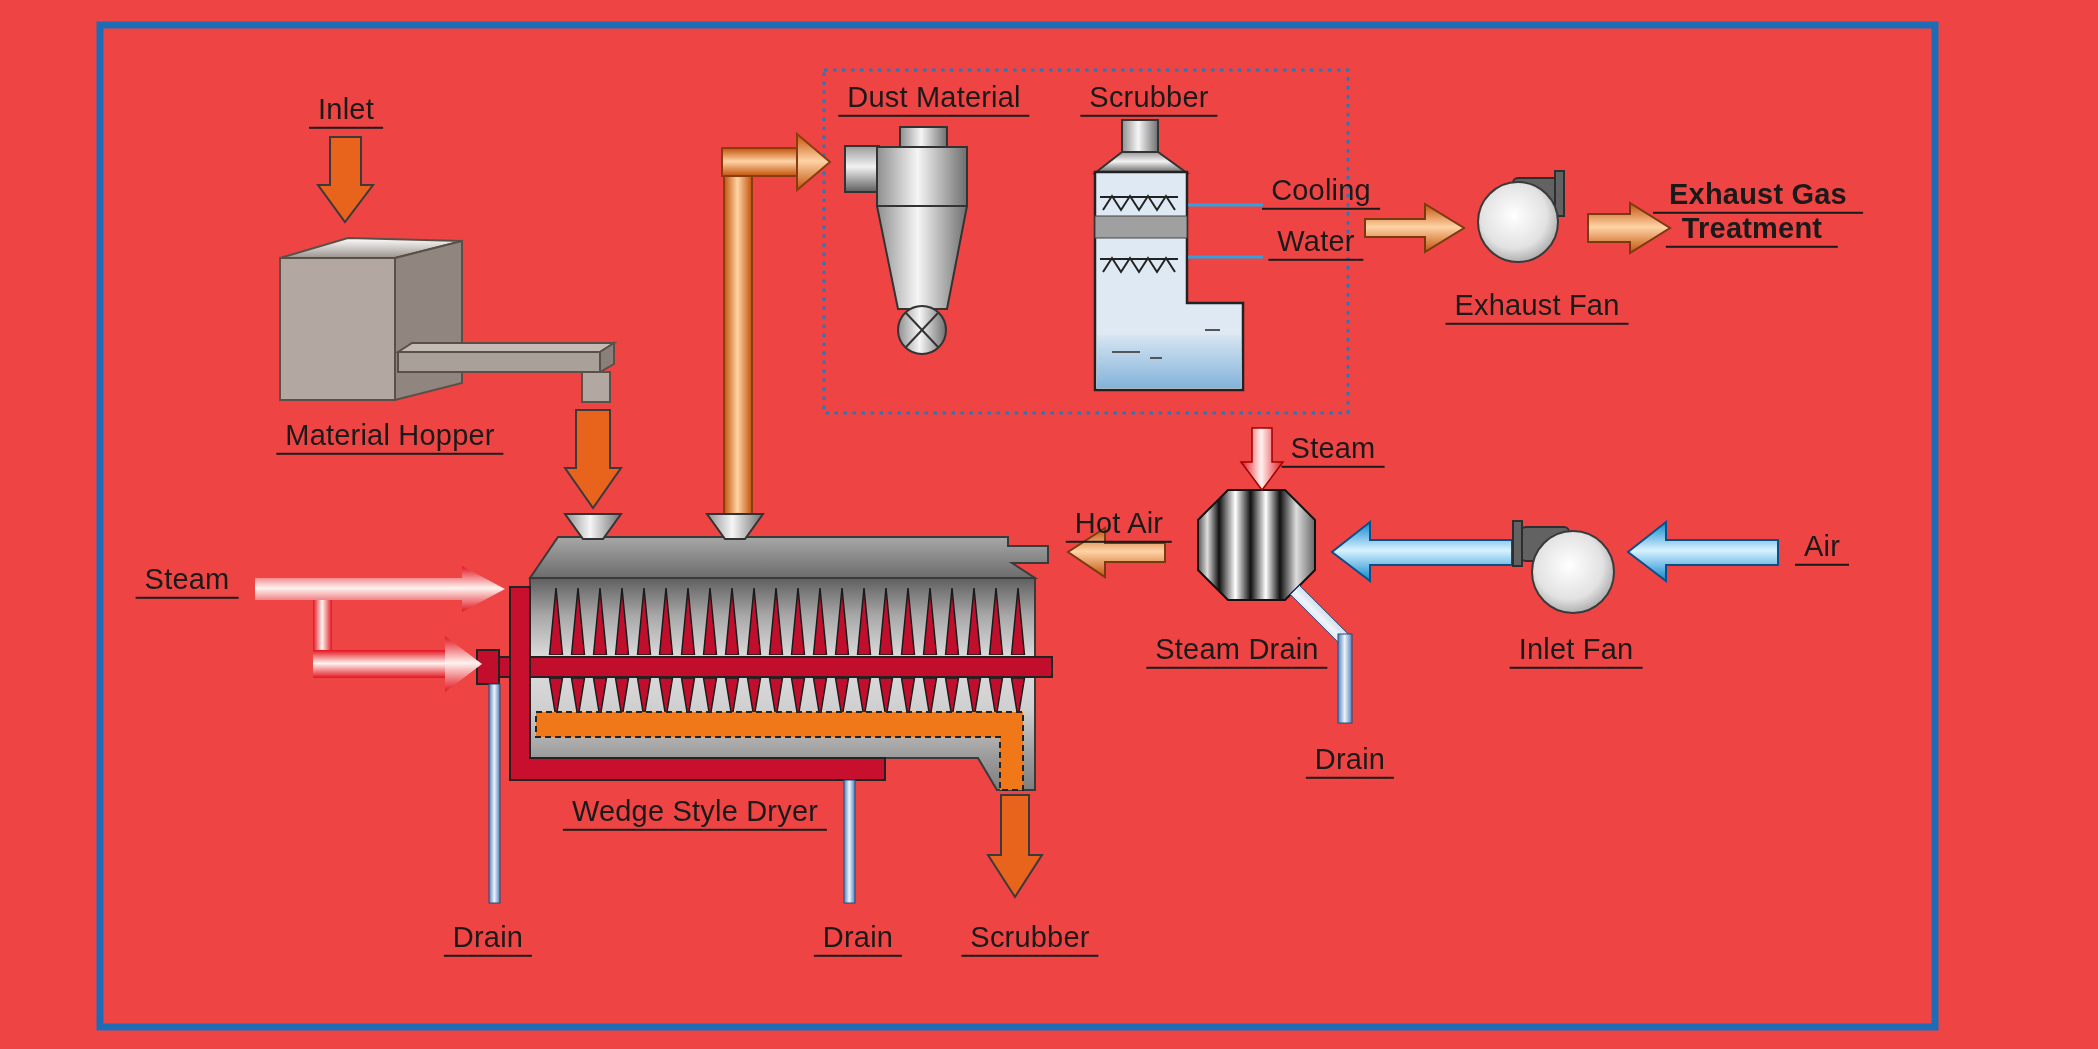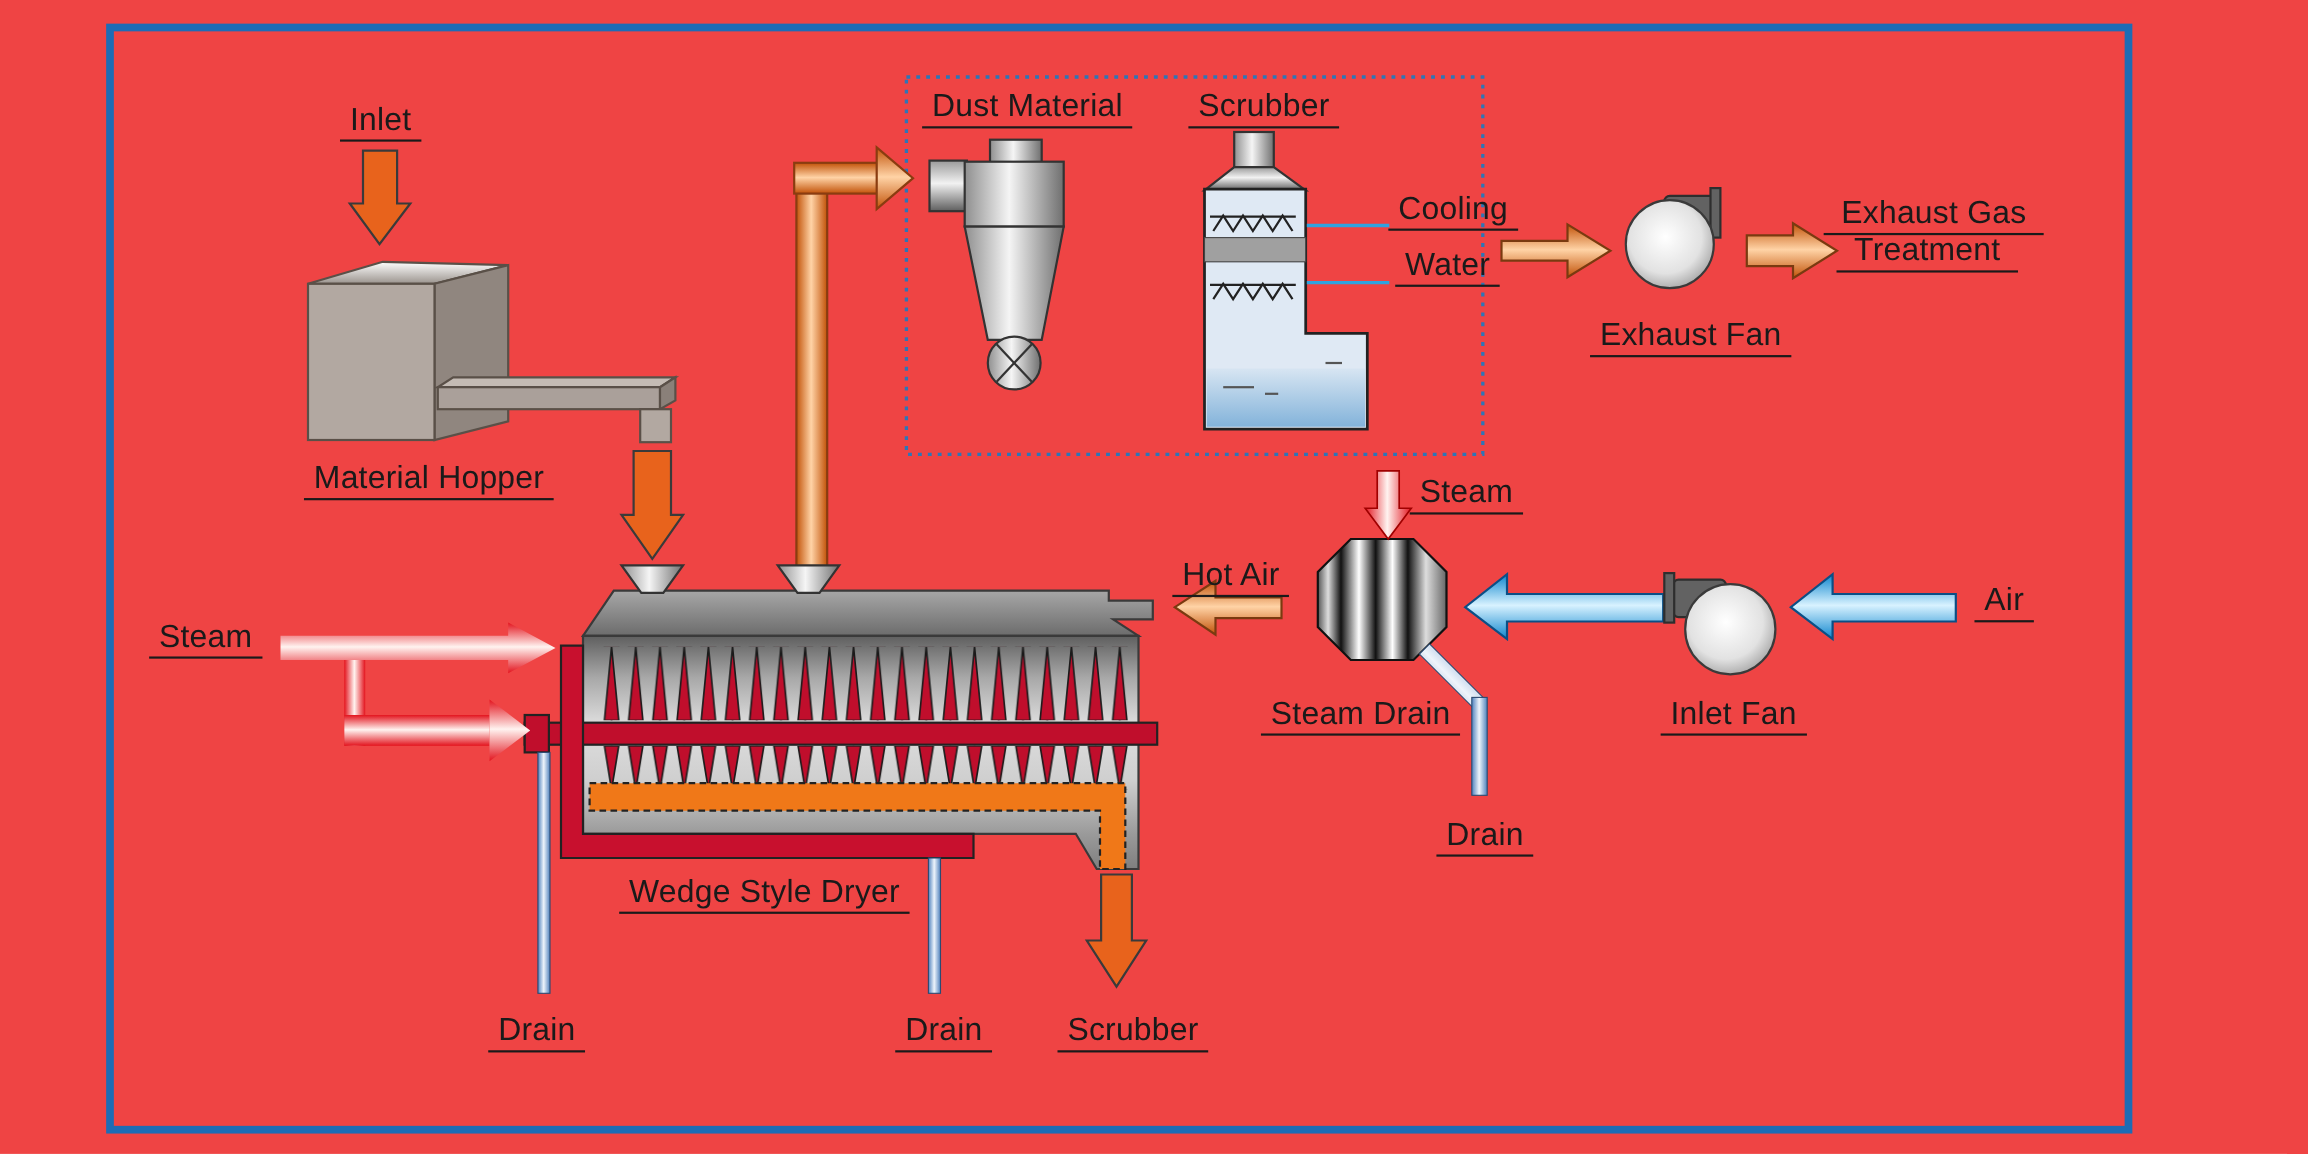--- a/index.html
+++ b/index.html
@@ -3,21 +3,21 @@
 <meta charset="utf-8">
 <style>
   html,body{margin:0;padding:0;background:#ffffff;}
   .canvas{position:relative;width:2098px;height:1049px;background:#ef4444;overflow:hidden;
           font-family:"Liberation Sans","DejaVu Sans",sans-serif;padding-left:36px;}
   .diagram-svg{position:absolute;left:0;top:0;}
   .lbl{position:absolute;transform:translate(-50%,-50%);white-space:nowrap;
        font-size:29px;color:#1a1a1a;letter-spacing:0.2px;
        padding:1px 9px 3px 9px;border-bottom:2.5px solid #1a1a1a;line-height:1.05;
        text-align:center;}
-  .lbl.wide{padding:1px 16px 3px 16px;}
+  .lbl.wide{padding:1px 16px 3px 16px;font-weight:bold;}
 </style>
 </head>
 <body>
 
 <div class="canvas">
 
 <svg class="diagram-svg" width="2098" height="1049" viewBox="0 0 2098 1049">
   <defs>
     <linearGradient id="metalH" x1="0" y1="0" x2="1" y2="0">
       <stop offset="0" stop-color="#8f8f8f"></stop>

